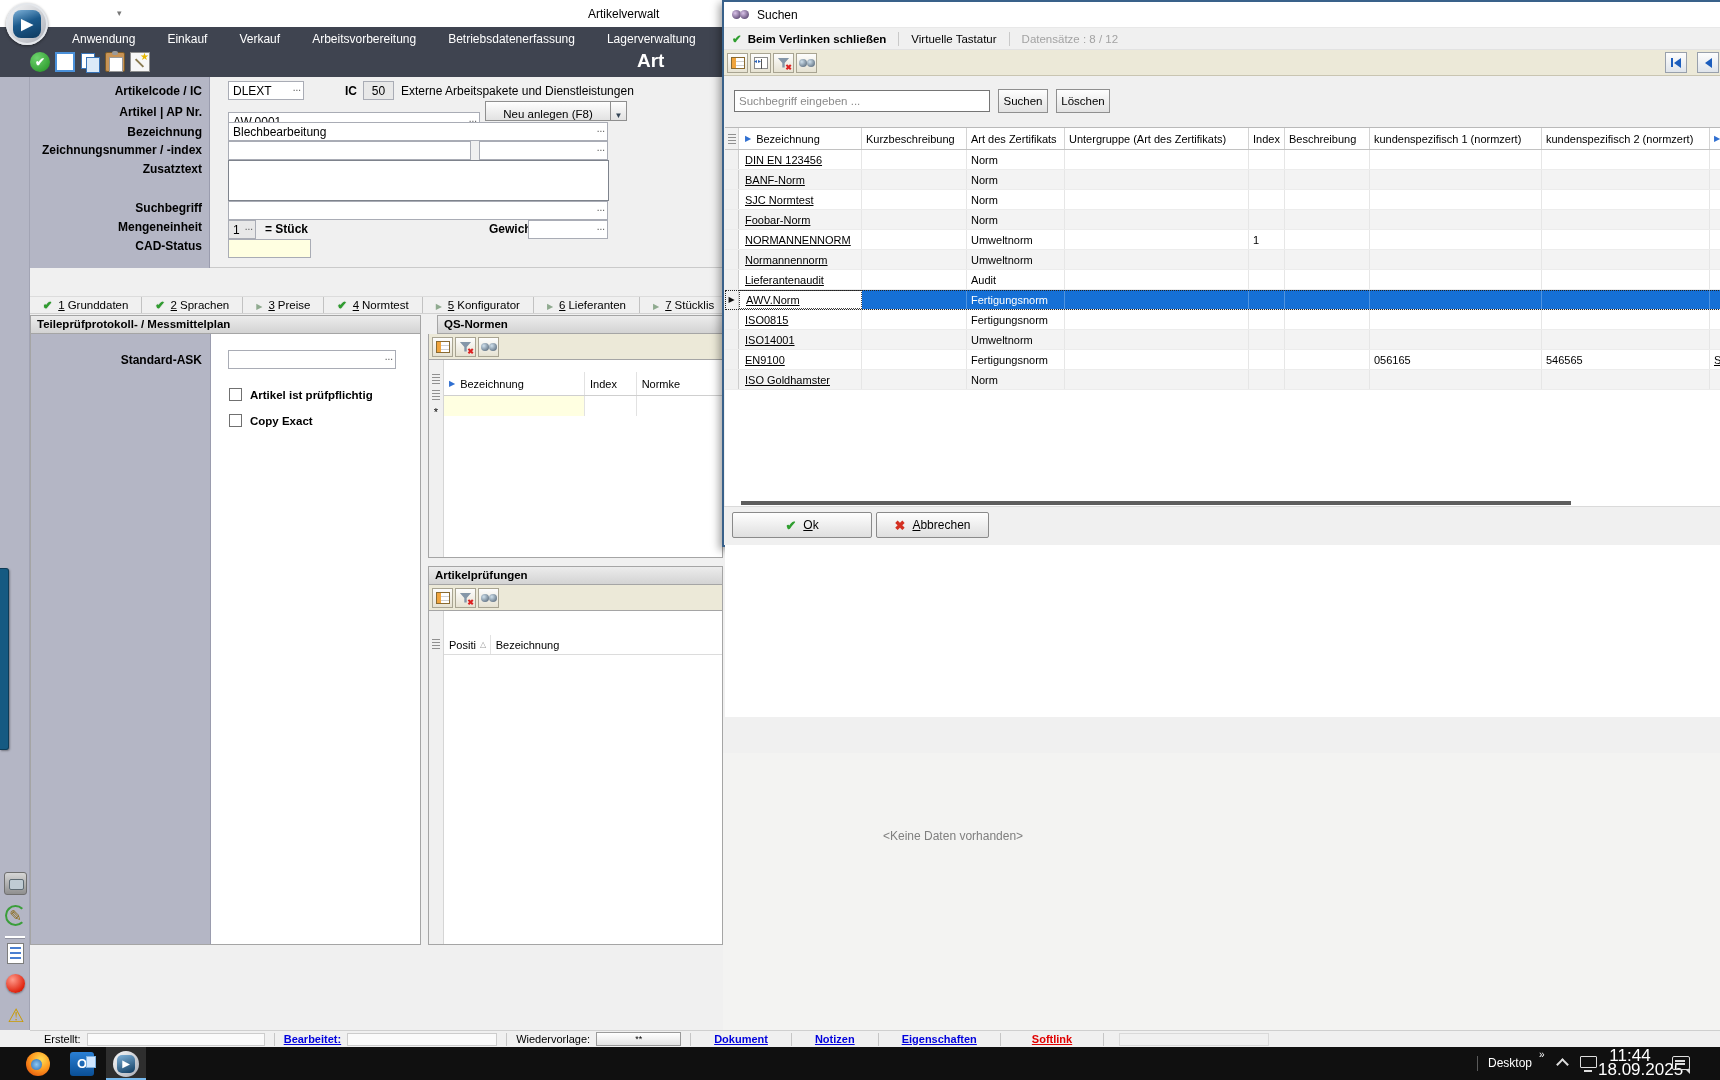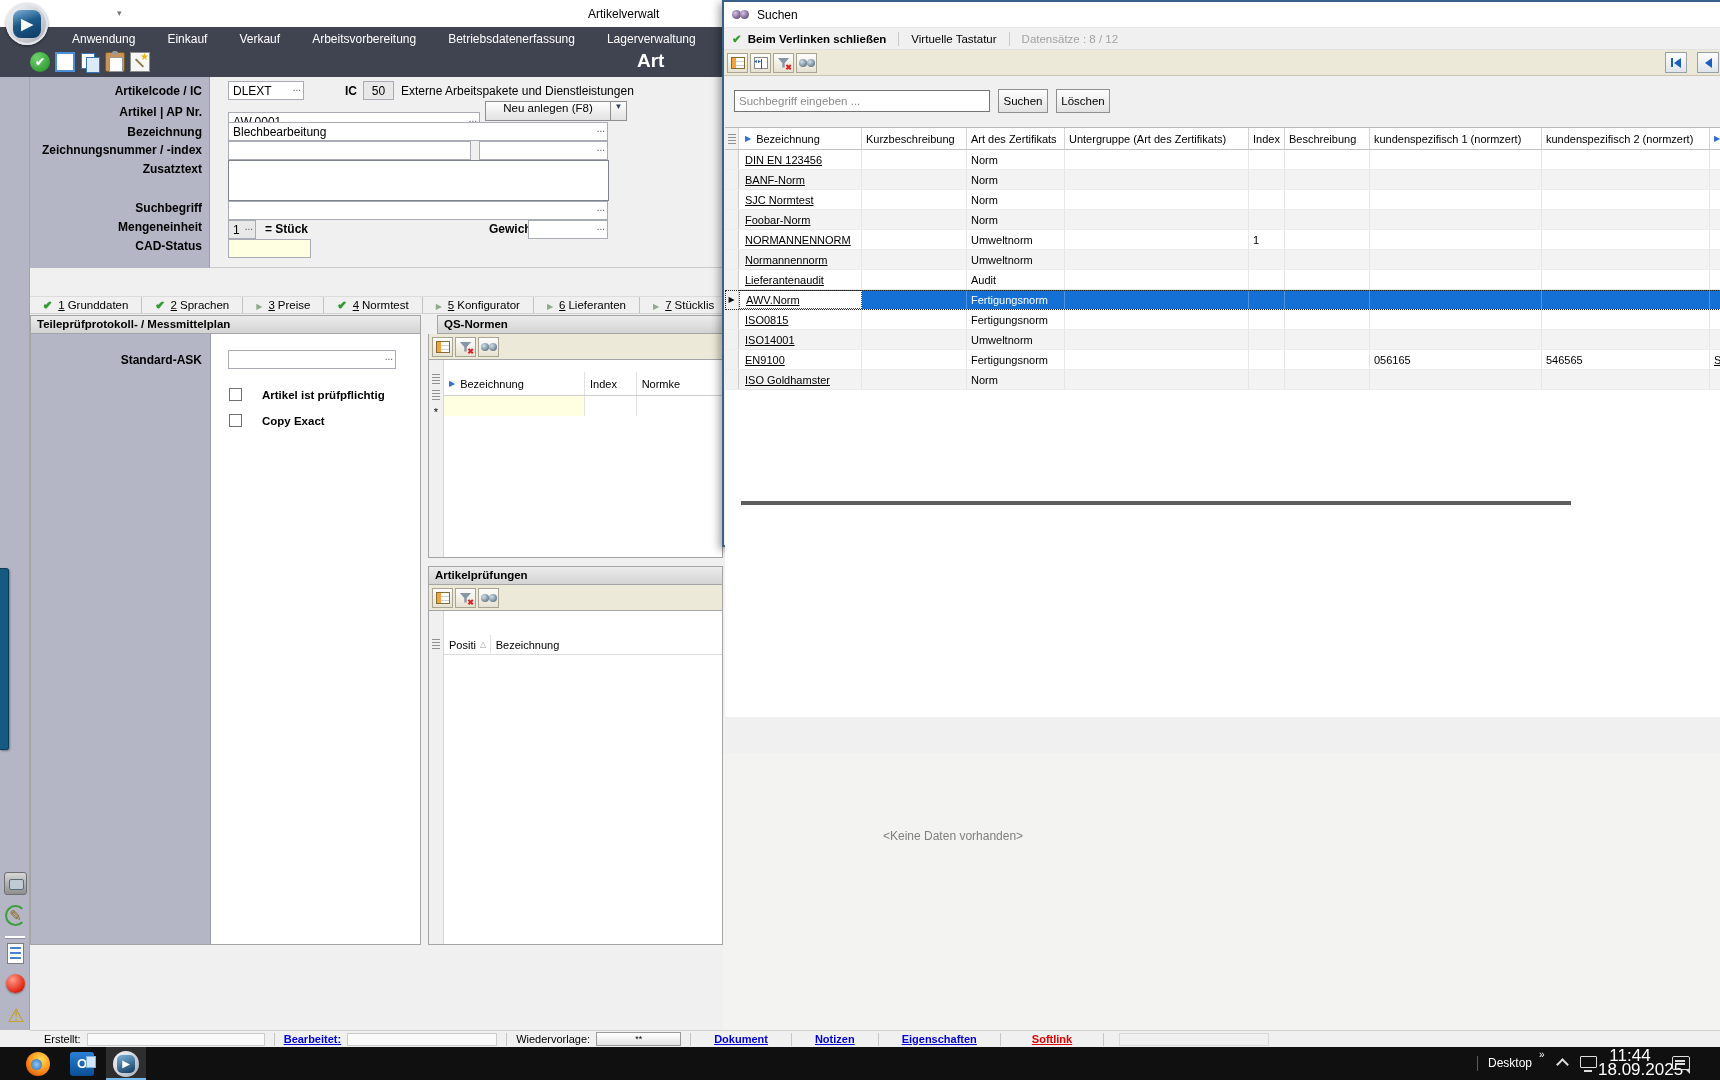--- a/index.html
+++ b/index.html
@@ -58,21 +58,21 @@
   
   .lblcol{position:absolute;top:77px;left:30px;width:180px;height:191px;background:#b4b6c5;border-right:1px solid #9a9cae}
   .fieldarea{position:absolute;top:77px;left:210px;width:513px;height:191px;background:#f0f0f0;border-bottom:1px solid #cacaca}
   .flabel{position:absolute;font-weight:bold;font-size:12px;text-align:right;width:172px;left:30px;white-space:nowrap}
   .flabel.link{}
   .inp{position:absolute;background:#fff;border:1px solid #a9acb5;height:19px;font-size:12px;padding:2px 4px;white-space:nowrap;overflow:hidden}
   .inp .dots{position:absolute;right:2px;top:0;color:#555;font-size:10px}
   .inp .dots::before{content:"..."}
   .ro{background:#e8e8e8}
   .yellow{background:#ffffe1}
-  .btn3d{background:linear-gradient(#fefefe,#e2e2e2);border:1px solid #8f8f8f;font-size:11.5px;display:flex;align-items:flex-start;justify-content:center}
+  .btn3d{background:linear-gradient(#fefefe,#e2e2e2);border:1px solid #8f8f8f;font-size:11.5px;display:flex;align-items:flex-end;justify-content:center}
   .inl{position:absolute;font-size:12px;white-space:nowrap}
   .b{font-weight:bold}
 
   
   .tabbar{position:absolute;top:296px;left:30px;width:693px;height:18px;background:#f0f0f0;display:flex;overflow:hidden;border-top:1px solid #dcdcdc;border-bottom:1px solid #d2d2d2}
   .tab{display:flex;align-items:center;padding:0 13px;border-right:1px solid #c2c2c2;font-size:11.5px;white-space:nowrap}
   .tic{margin-right:6px;font-size:11px}
   .tic.check::before{content:"✔";color:#2f9e2f;font-weight:bold;text-shadow:0 0 1px #1a6d1a}
   .tic.arrow::before{content:"▶";color:#8faa8f;font-size:8px}
   .u{text-decoration:underline}
@@ -99,21 +99,21 @@
   .grip{width:8px;height:10px;background:repeating-linear-gradient(#909090 0 1px,transparent 1px 3px)}
   .sort-asc::after{content:"△";color:#9a9a9a;font-size:8px;margin-left:4px}
   .barr{color:#2f6fd1;font-size:8px;margin-right:5px}
   .barr::before{content:"▶"}
 
   .mini-table{position:absolute;background:#fff;border:1px solid #a5a5a5;border-top:none;overflow:hidden}
   .mt-ind{position:absolute;left:0;top:0;bottom:0;width:15px;background:#f0f0f0;border-right:1px solid #d5d5d5}
   .mt-row{position:absolute;left:15px;right:0;display:flex;align-items:center;font-size:11px}
   .mt-cell{height:100%;display:flex;align-items:center;padding-left:5px;border-right:1px solid #e2e2e2;white-space:nowrap;overflow:hidden}
 
-  .cbrow{position:absolute;display:flex;align-items:center;gap:20px}
+  .cbrow{position:absolute;display:flex;align-items:center;gap:8px}
   .cbbox{width:13px;height:13px;background:#fff;border:1px solid #707070}
   .cblbl{font-weight:bold;font-size:11.5px}
 
   .nodata-pane{position:absolute;left:723px;top:753px;width:997px;height:277px;background:#f3f3f2}
   .nodata-text{position:absolute;left:160px;top:76px;color:#7f7f7f;font-size:12px}
 
   
   .statusbar{position:absolute;left:30px;top:1030px;width:1690px;height:17px;background:#f0f0f0;border-top:1px solid #cfcfcf;display:flex;align-items:center;font-size:11px;overflow:hidden}
   .sseg{display:flex;align-items:center;white-space:nowrap}
   .ssep{width:1px;height:13px;background:#c6c6c6;margin:0 9px}
@@ -620,20 +620,30 @@
         <span class="c cu"></span>
         <span class="c cx"></span>
         <span class="c cd"></span>
         <span class="c c1"></span>
         <span class="c c2"></span>
         <span class="c cl"></span>
       </div>
   </div>
   <div class="scroll-thumb"></div>
 
+  <div class="dlg-bottombar">
+    <div class="dlg-btn" style="left:8px;width:140px">
+      <span class="okch"></span>
+      <span><span class="u">O</span><span>k</span></span>
+    </div>
+    <div class="dlg-btn" style="left:152px;width:113px">
+      <span class="cancelx"></span>
+      <span><span class="u">A</span><span>bbrechen</span></span>
+    </div>
+  </div>
 </div>
 
 <div id="taskbar">
   <div class="tb-appbtn" style="left:18px">
       <span class="ff-icon"></span>
     </div>
   <div class="tb-appbtn" style="left:62px">
       <span class="ol-icon">O</span>
     </div>
   <div class="tb-appbtn active" style="left:106px">

